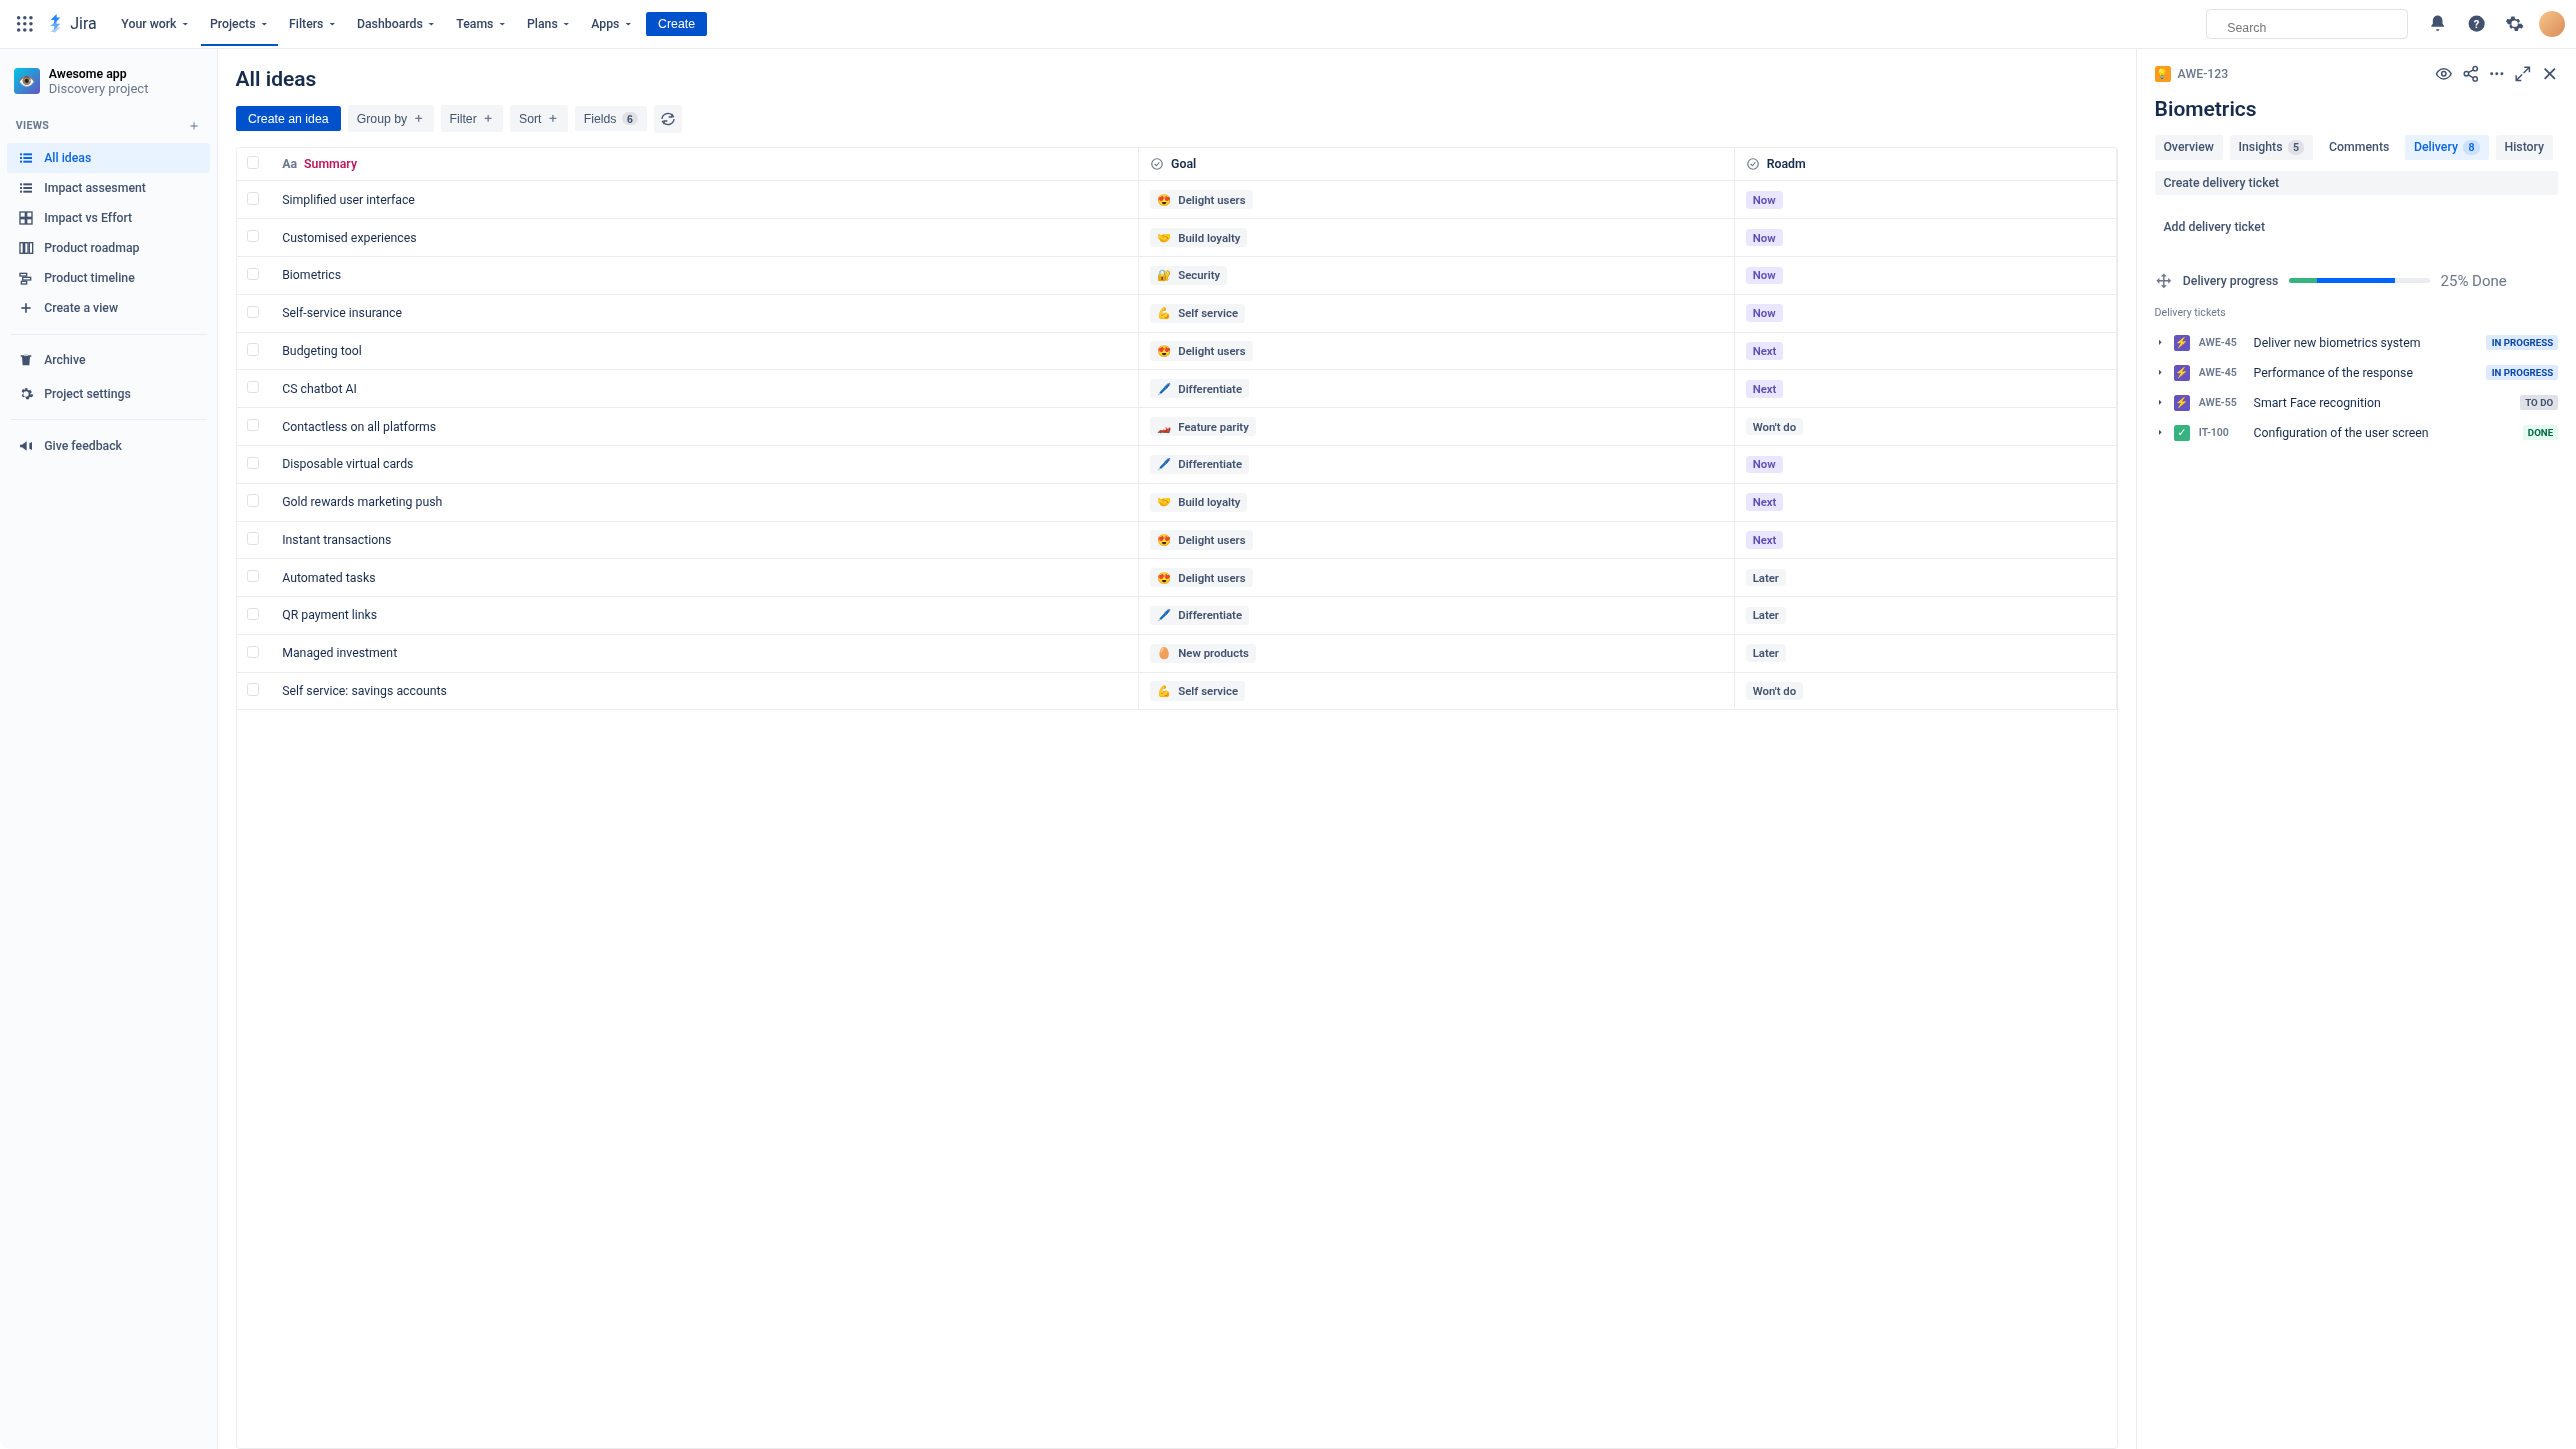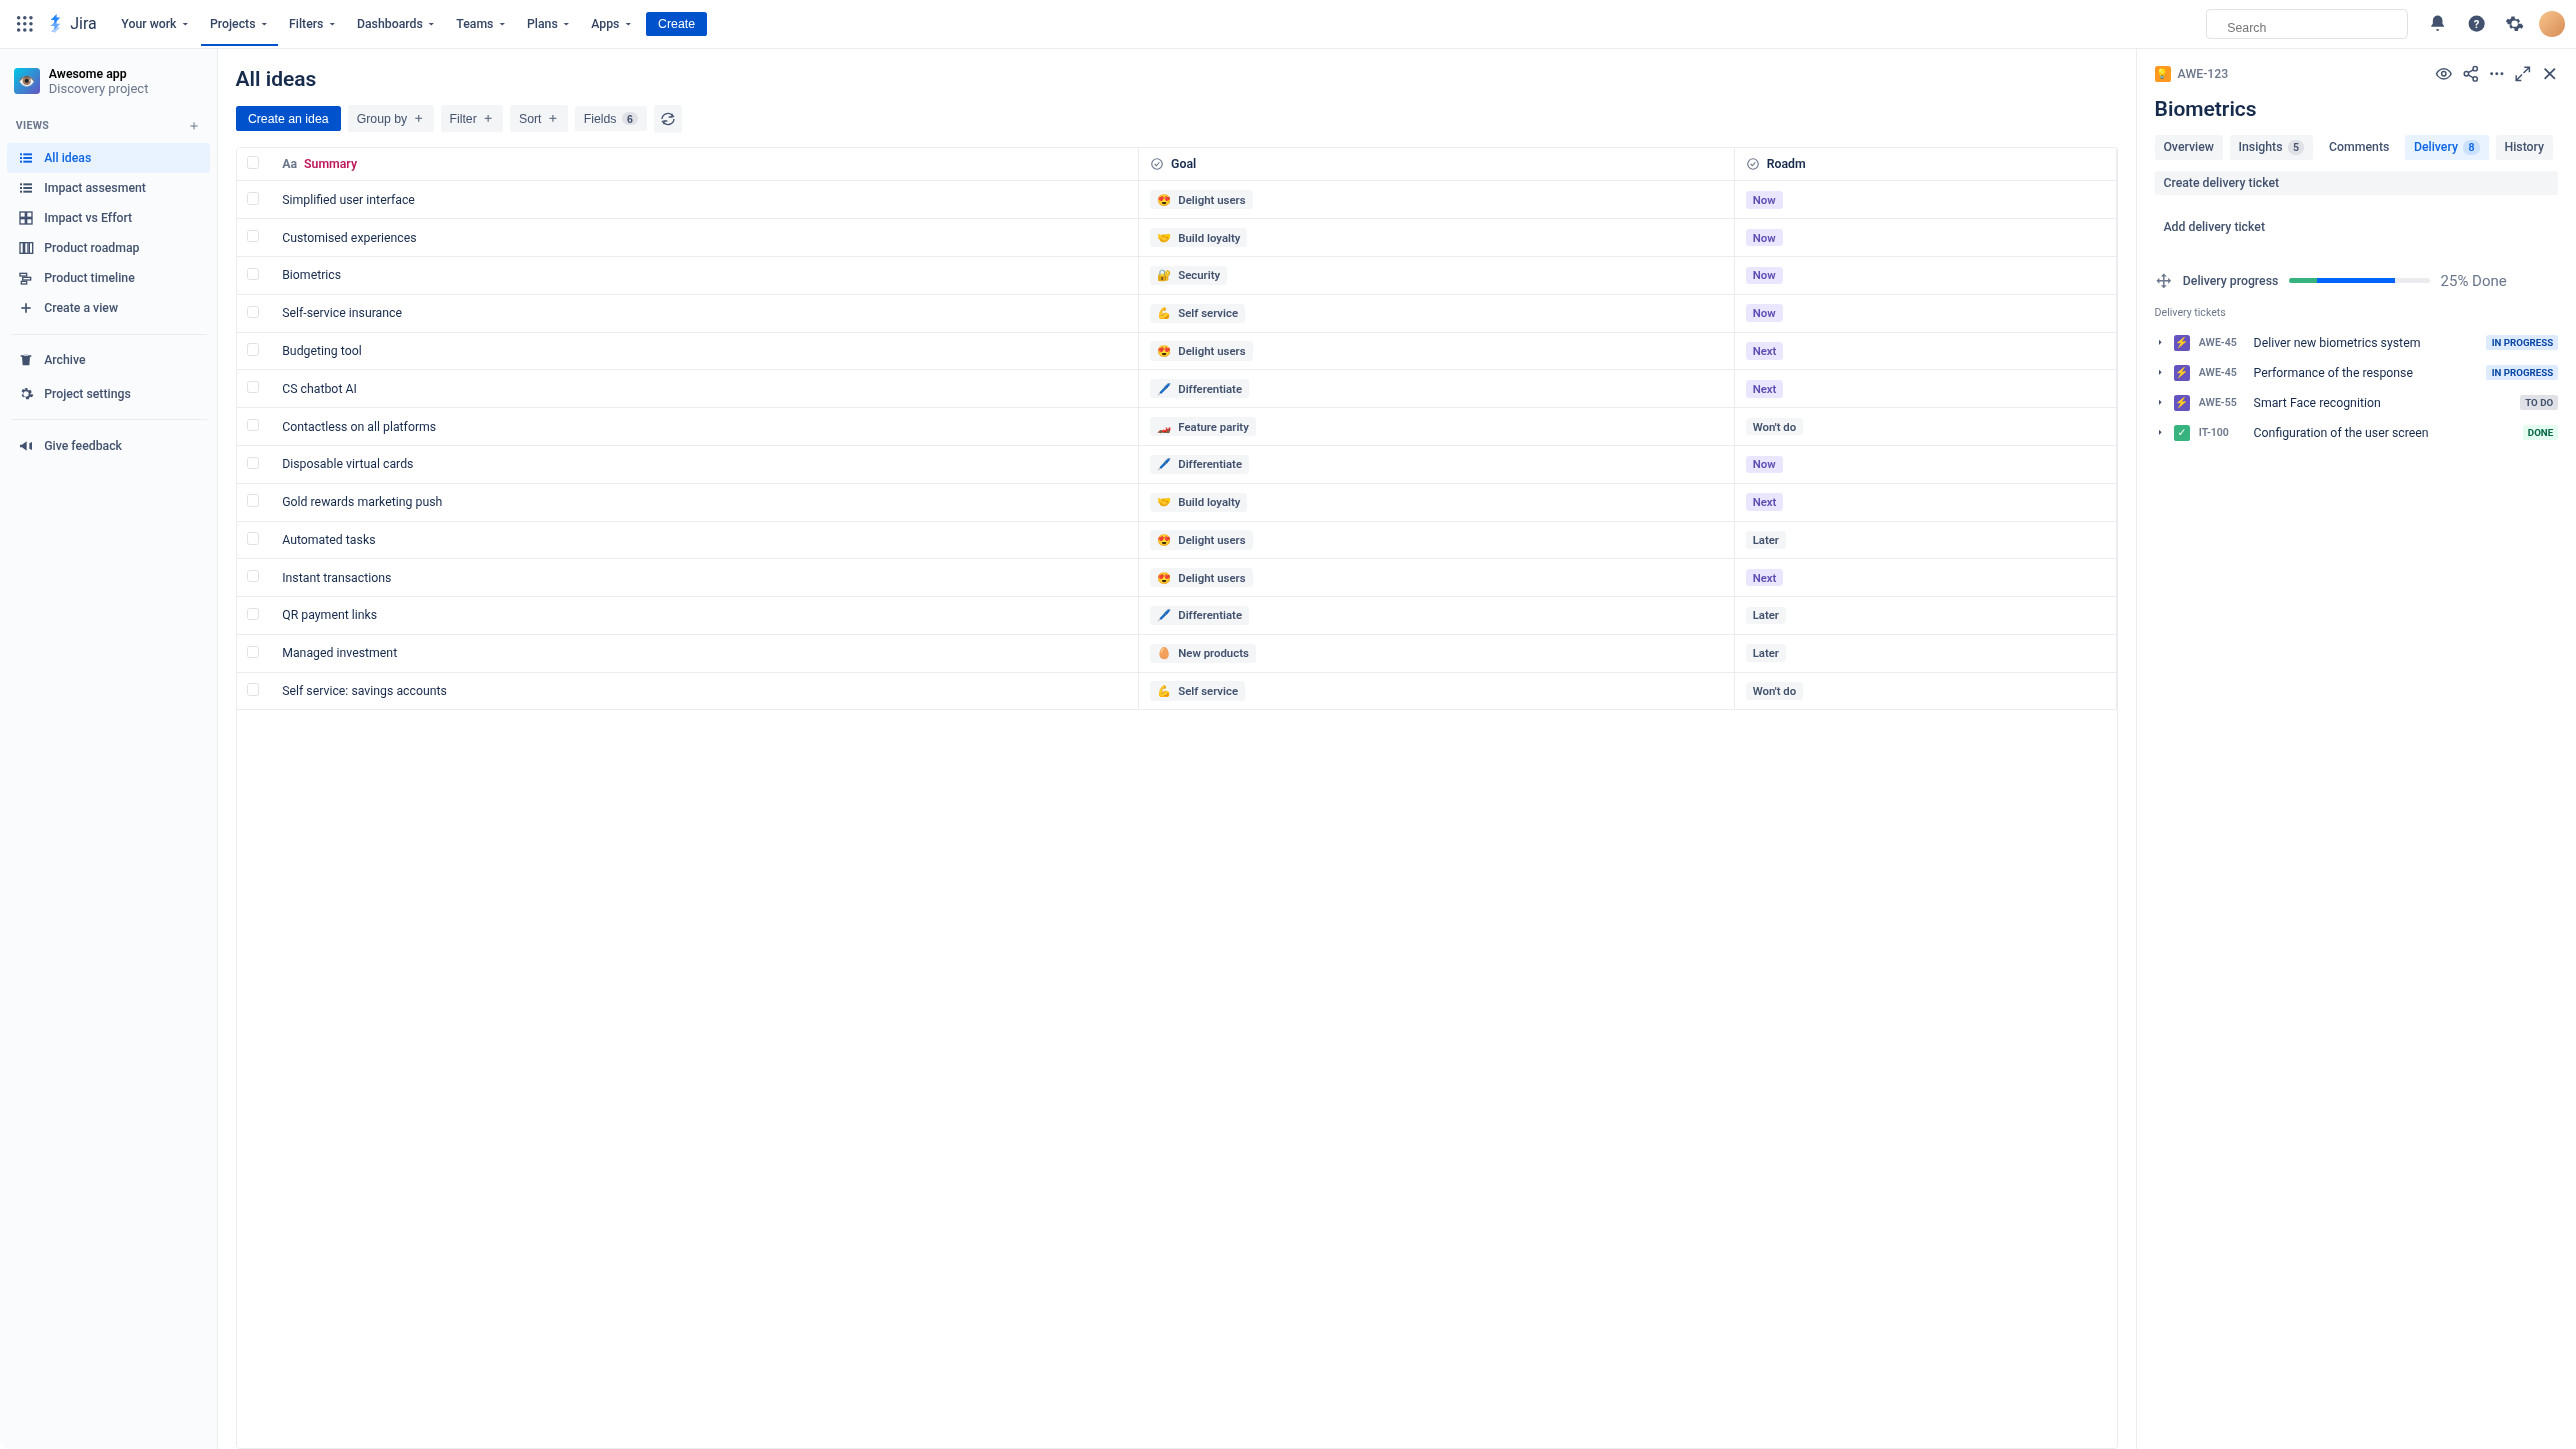--- a/index.html
+++ b/index.html
@@ -430,35 +430,35 @@
                   <td class="checkbox-cell"><span class="checkbox"></span></td>
                   <td>Gold rewards marketing push</td>
                   <td><span class="goal-chip">
                       <span>🤝</span>
                       <span>Build loyalty</span>
                     </span></td>
                   <td><span class="roadmap-chip next">Next</span></td>
                 </tr>
                 <tr>
                   <td class="checkbox-cell"><span class="checkbox"></span></td>
-                  <td>Automated tasks</td>
+                  <td>Instant transactions</td>
                   <td><span class="goal-chip">
                       <span>😍</span>
                       <span>Delight users</span>
                     </span></td>
-                  <td><span class="roadmap-chip later">Later</span></td>
-                </tr>
-                <tr>
-                  <td class="checkbox-cell"><span class="checkbox"></span></td>
-                  <td>Instant transactions</td>
+                  <td><span class="roadmap-chip next">Next</span></td>
+                </tr>
+                <tr>
+                  <td class="checkbox-cell"><span class="checkbox"></span></td>
+                  <td>Automated tasks</td>
                   <td><span class="goal-chip">
                       <span>😍</span>
                       <span>Delight users</span>
                     </span></td>
-                  <td><span class="roadmap-chip next">Next</span></td>
+                  <td><span class="roadmap-chip later">Later</span></td>
                 </tr>
                 <tr>
                   <td class="checkbox-cell"><span class="checkbox"></span></td>
                   <td>QR payment links</td>
                   <td><span class="goal-chip">
                       <span>🖊️</span>
                       <span>Differentiate</span>
                     </span></td>
                   <td><span class="roadmap-chip later">Later</span></td>
                 </tr>

